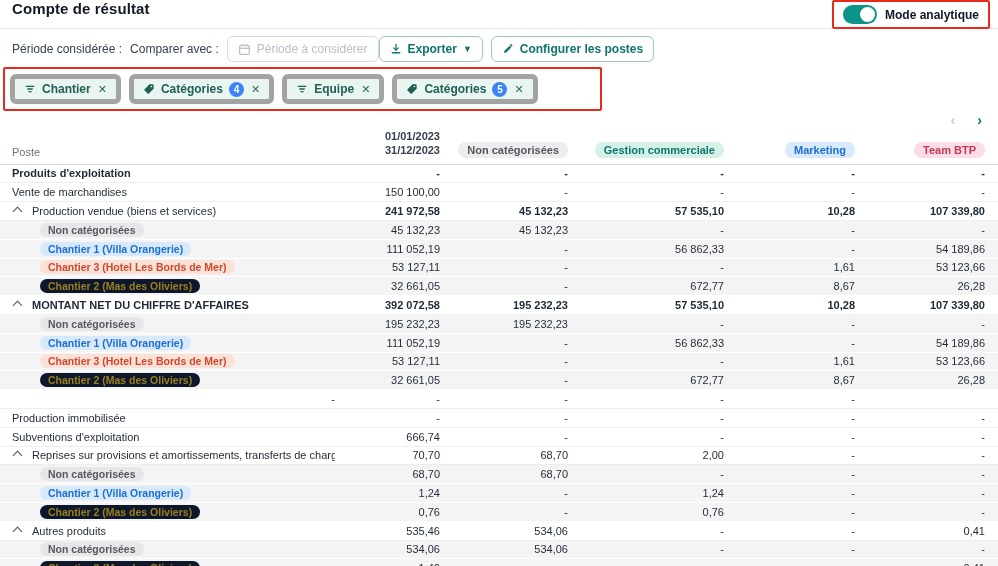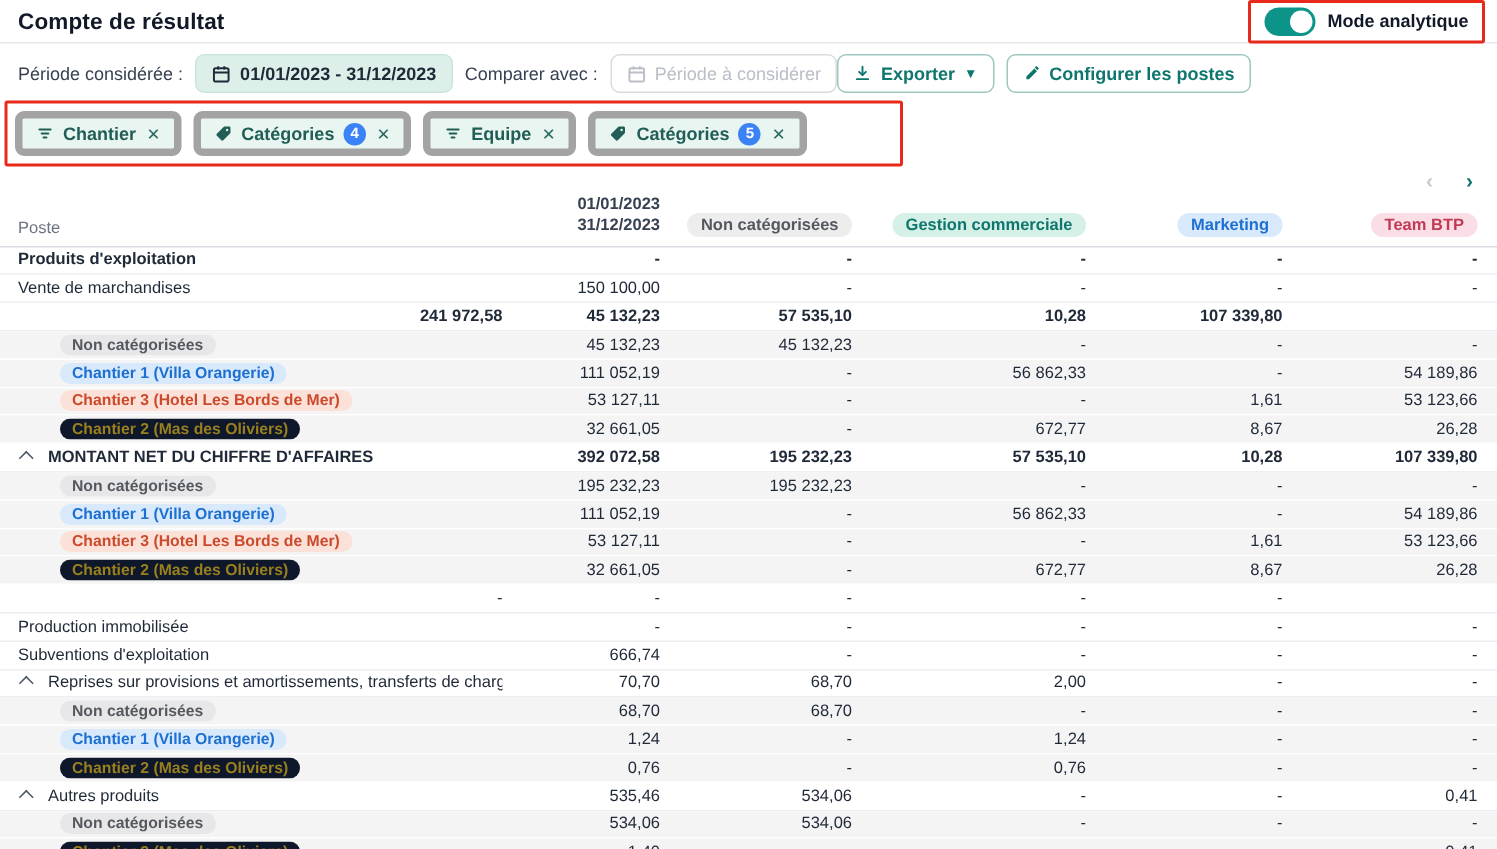--- a/index.html
+++ b/index.html
@@ -1,20 +1,20 @@
 <!DOCTYPE html>
 <html><head>
 <meta charset="utf-8">
 <style>
   * { box-sizing: border-box; margin: 0; padding: 0; }
   html,body { width: 998px; height: 566px; overflow: hidden; background:#fff;
     font-family: "Liberation Sans", "DejaVu Sans", sans-serif; color:#1f2937; }
 
   
-  .topbar { height:29px; display:flex; align-items:center; justify-content:space-between;
+  .topbar { height:29px; display:flex; align-items:flex-start; justify-content:space-between;
     padding:0 8px 0 12px; border-bottom:1px solid #e5e7eb; }
   .page-title { font-size:15px; font-weight:700; color:#111827; letter-spacing:.1px; }
   .annot { border:2px solid #e8291c; border-radius:2px; }
   .toggle-wrap { display:flex; align-items:center; gap:8px; padding:3px 9px; }
   .toggle { width:34px; height:19px; border-radius:10px; background:#0d9488; position:relative; cursor:pointer; }
   .toggle .knob { position:absolute; right:2px; top:2px; width:15px; height:15px; border-radius:50%; background:#fff; }
   .toggle-label { font-size:12px; font-weight:700; color:#111827; }
 
   
   .controls { display:flex; align-items:center; justify-content:flex-start; padding:7px 8px 4px 12px; }
@@ -83,31 +83,20 @@
     <div class="toggle">
         <div class="knob"></div>
       </div>
     <span class="toggle-label">Mode analytique</span>
   </div>
 </div>
 
 <div class="controls">
   <div class="left">
     <span class="ctl-label">Période considérée :</span>
-    <button class="btn btn-period">
-      <span class="icon">
-        <svg width="13" height="13" viewBox="0 0 16 16" fill="none" stroke="#1f2937" stroke-width="1.6">
-          <rect x="2" y="3" width="12" height="11" rx="1.5"></rect>
-            <line x1="2" y1="6.5" x2="14" y2="6.5"></line>
-          <line x1="5.5" y1="1.5" x2="5.5" y2="4"></line>
-            <line x1="10.5" y1="1.5" x2="10.5" y2="4"></line>
-        </svg>
-      </span>
-      <span>01/01/2023 - 31/12/2023</span>
-    </button>
     <span class="ctl-label">Comparer avec :</span>
     <button class="btn btn-compare">
       <span class="icon">
         <svg width="13" height="13" viewBox="0 0 16 16" fill="none" stroke="#b9bec7" stroke-width="1.6">
           <rect x="2" y="3" width="12" height="11" rx="1.5"></rect>
             <line x1="2" y1="6.5" x2="14" y2="6.5"></line>
           <line x1="5.5" y1="1.5" x2="5.5" y2="4"></line>
             <line x1="10.5" y1="1.5" x2="10.5" y2="4"></line>
         </svg>
       </span>
@@ -224,20 +213,24 @@
       <div class="poste">
         <span class="rlabel">Vente de marchandises</span>
       </div>
       <div class="num">150 100,00</div>
       <div class="num">-</div>
       <div class="num">-</div>
       <div class="num">-</div>
       <div class="num">-</div>
     </div>
     <div class="grid trow row-group">
+      <div class="poste">
+        <span class="chev"></span>
+        <span class="rlabel">Production vendue (biens et services)</span>
+      </div>
       <div class="num bv">241 972,58</div>
       <div class="num bv">45 132,23</div>
       <div class="num bv">57 535,10</div>
       <div class="num bv">10,28</div>
       <div class="num bv">107 339,80</div>
     </div>
     <div class="grid trow row-category">
       <div class="poste">
         <span class="pill pill-gray">Non catégorisées</span>
       </div>

